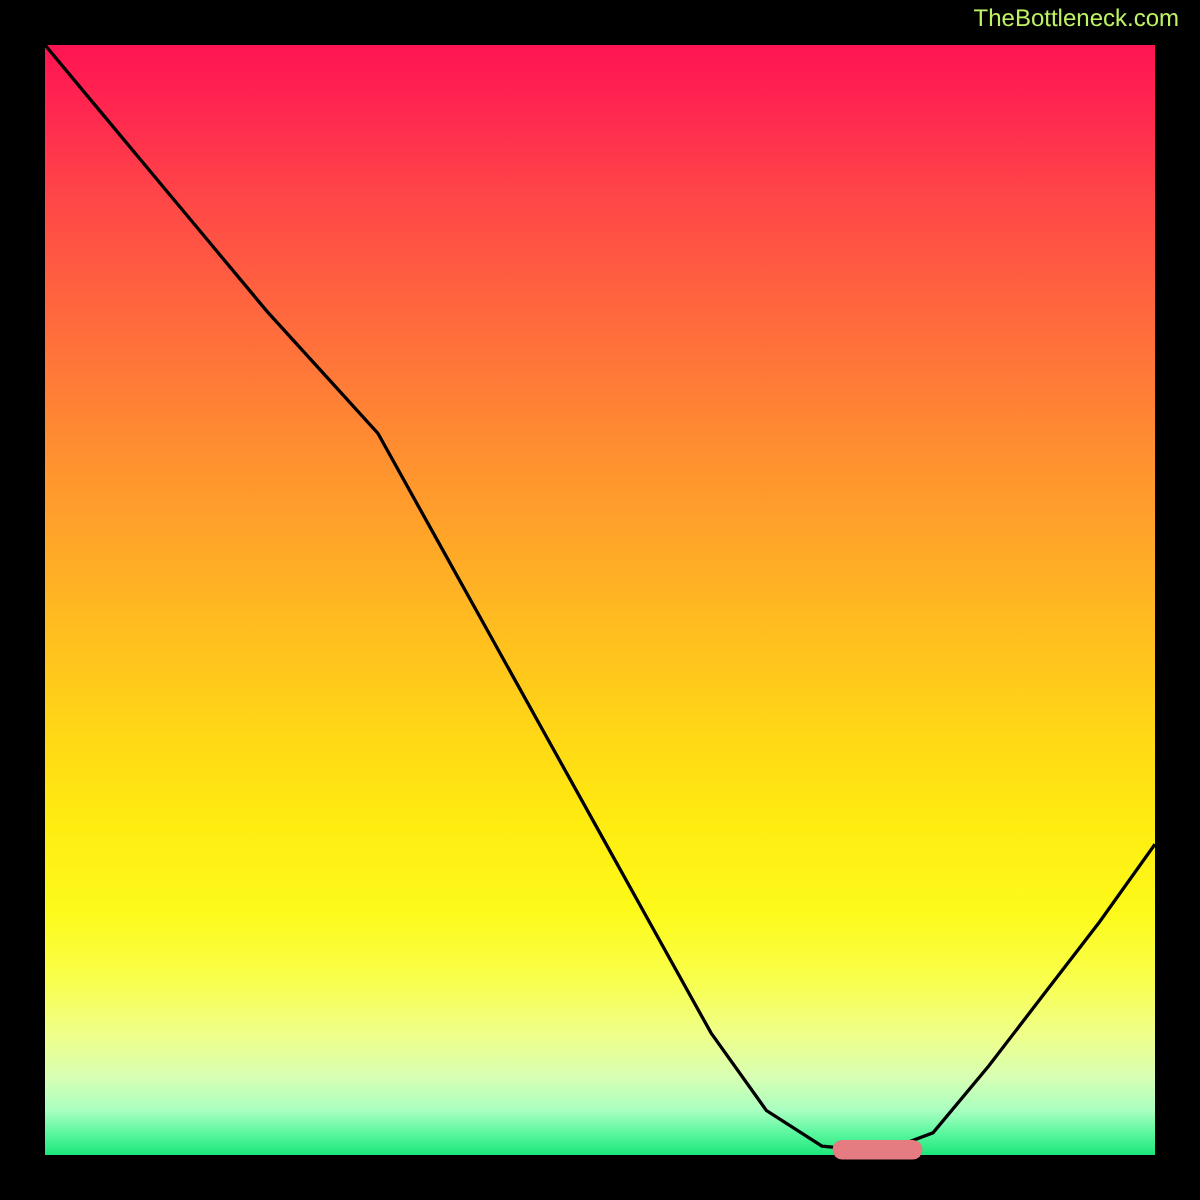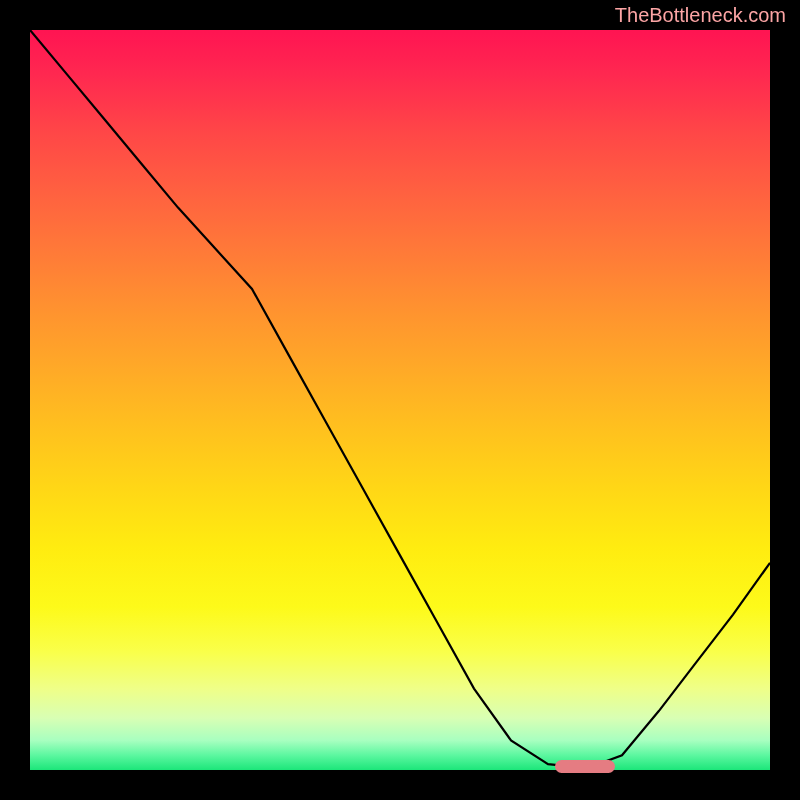--- a/index.html
+++ b/index.html
@@ -8,22 +8,22 @@
     width: 800px;
     height: 800px;
     background: #000;
     font-family: Arial, sans-serif;
     position: relative;
   }
   .watermark {
     position: absolute;
     top: 4px;
     right: 14px;
-    color: #fca5a5;
-    font-size: 20px;
+    color: #bef264;
+    font-size: 16px;
     font-weight: 500;
     z-index: 10;
   }
   .plot-area {
     position: absolute;
     top: 30px;
     left: 30px;
     width: 740px;
     height: 740px;
   }

